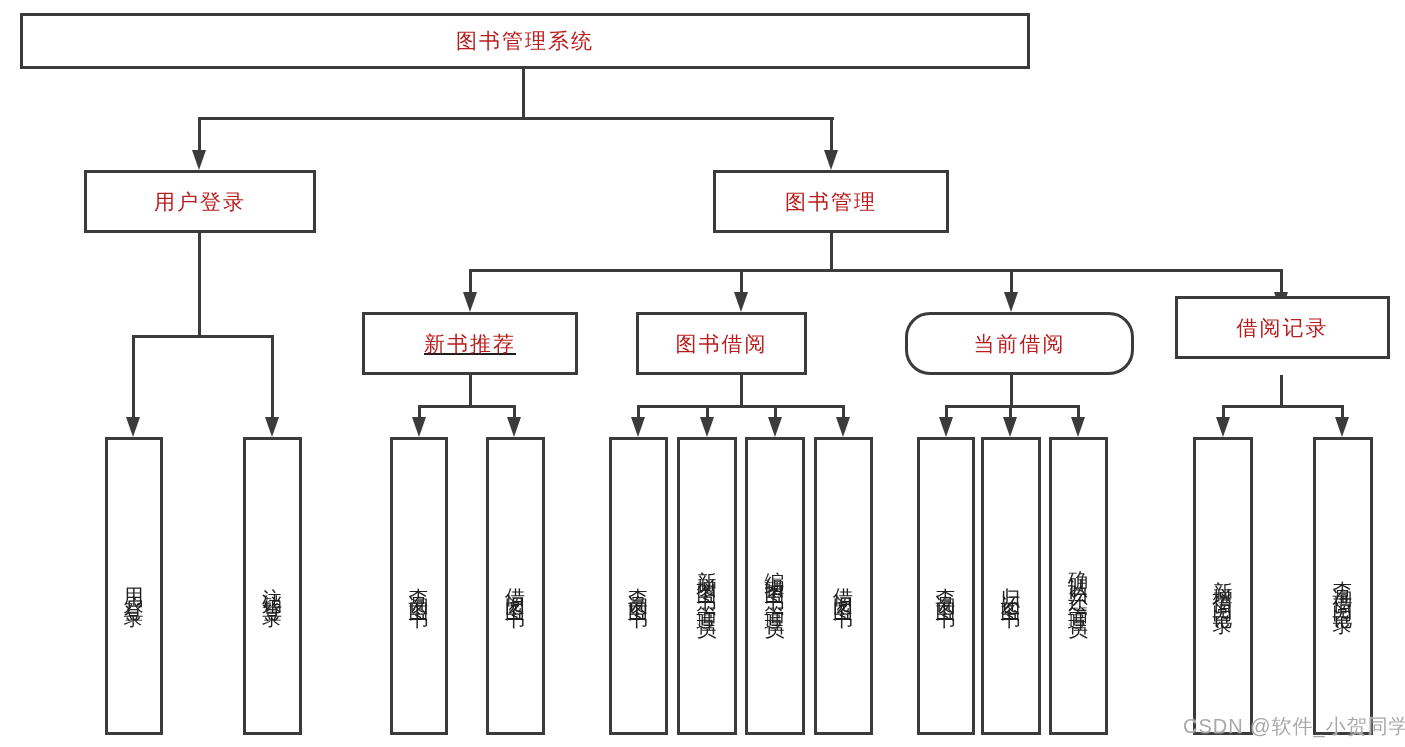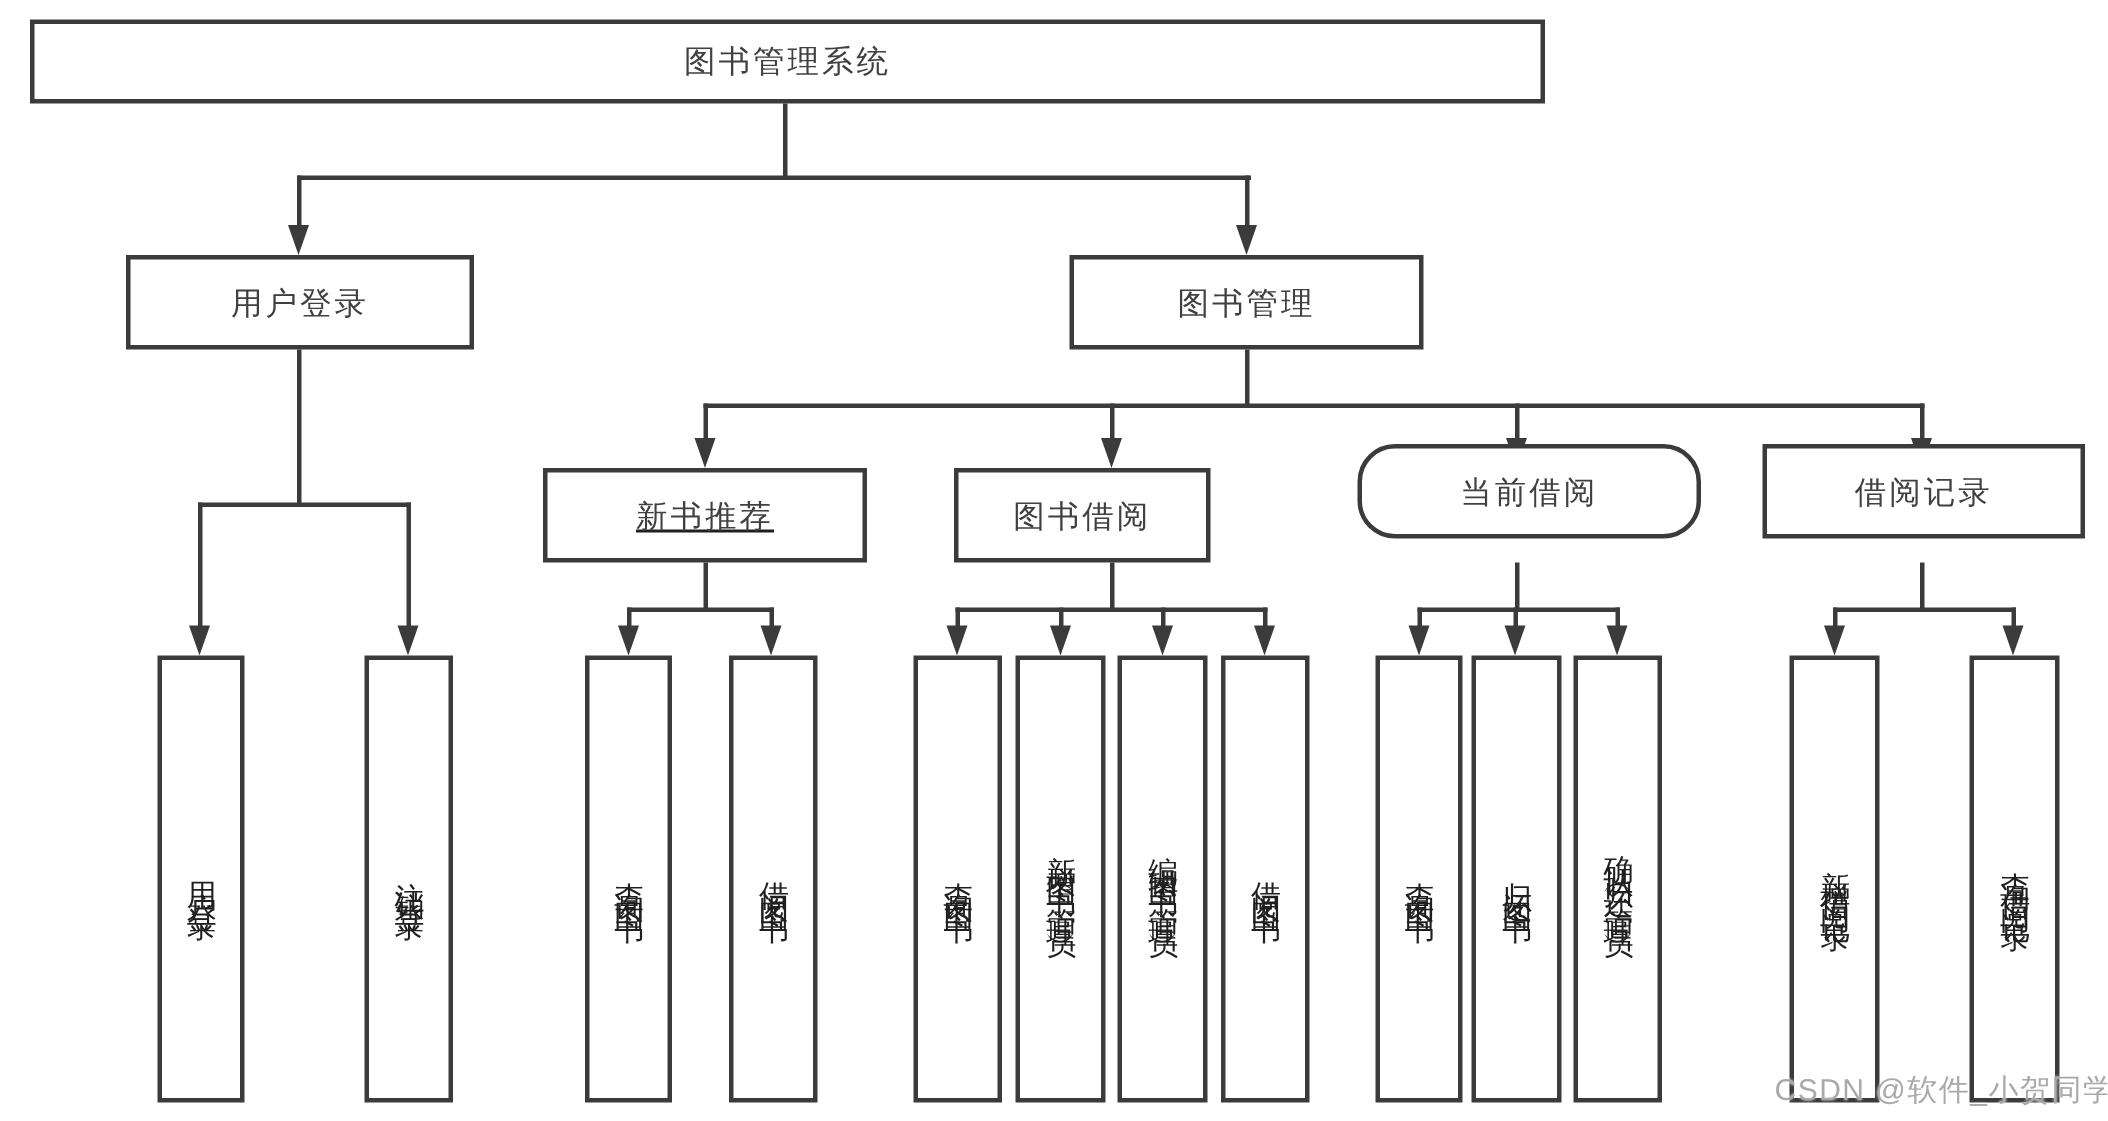--- a/index.html
+++ b/index.html
@@ -6,21 +6,21 @@
   body{font-family:"Liberation Sans","DejaVu Sans",sans-serif;}
   #stage{position:relative;width:1405px;height:747px;background:#ffffff;overflow:hidden;}
   .box{
     position:absolute;
     border:3px solid #3b3b3b;
     background:#ffffff;
     display:flex;align-items:center;justify-content:center;
     box-sizing:border-box;
     color:#1f1f1f;
   }
-  .hlabel{font-size:21px;letter-spacing:2px;color:#404040;white-space:nowrap;}
+  .hlabel{font-size:21px;letter-spacing:2px;color:#b91c1c;white-space:nowrap;}
   .leaf .vlabel{
     writing-mode:vertical-rl;
     text-orientation:mixed;
     font-size:20px;
     letter-spacing:7px;
     color:#1f1f1f;
     line-height:1;
     max-height:286px;
   }
   .v{position:absolute;width:3px;background:#3b3b3b;}
@@ -78,21 +78,21 @@
   <div class="arrow" style="left:1004px;top:292px;"></div>
   <div class="v" style="left:1280px;top:269px;height:25px;"></div>
   <div class="arrow" style="left:1274px;top:292px;"></div>
 
   <div class="box" style="left:362px;top:312px;width:216px;height:63px;text-decoration:underline;">
     <span class="hlabel">新书推荐</span>
   </div>
   <div class="box" style="left:636px;top:312px;width:171px;height:63px;">
     <span class="hlabel">图书借阅</span>
   </div>
-  <div class="box" style="left:905px;top:296px;width:229px;height:63px;border-radius:25px;">
+  <div class="box" style="left:905px;top:312px;width:229px;height:63px;border-radius:25px;">
     <span class="hlabel">当前借阅</span>
   </div>
   <div class="box" style="left:1175px;top:296px;width:215px;height:63px;">
     <span class="hlabel">借阅记录</span>
   </div>
 
   <div class="v" style="left:469px;top:375px;height:33px;"></div>
   <div class="h" style="left:418px;top:405px;width:98px;"></div>
   <div class="v" style="left:418px;top:405px;height:15px;"></div>
   <div class="arrow" style="left:412px;top:417px;"></div>

